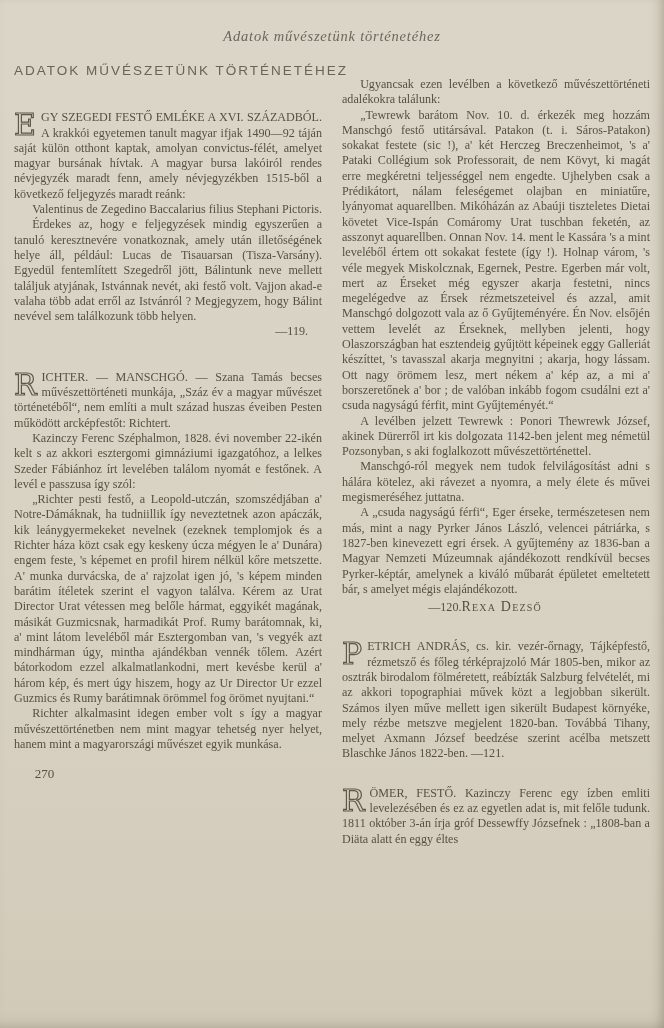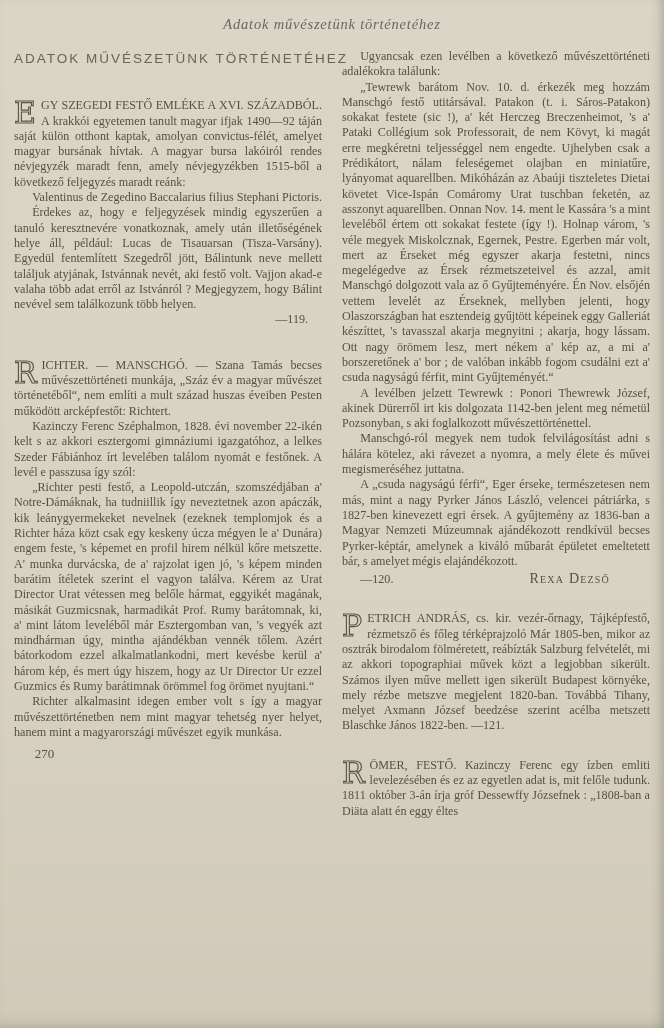--- a/index.html
+++ b/index.html
@@ -2,21 +2,21 @@
 <html><head>
 <meta charset="utf-8">
 <style>
   html, body { margin:0; padding:0; }
   body {
     width:664px; height:1028px; overflow:hidden;
     background: linear-gradient(180deg, #dad5c7 0%, #d8d2c3 60%, #d1cab9 100%);
   }
   .page {
     box-sizing:border-box; width:664px; height:1028px;
-    padding:12px 14px 0 14px;
+    padding:24px 14px 0 14px;
     font-family:"Liberation Serif", serif;
     color:#56513f;
     box-shadow: inset -9px 0 12px -7px rgba(85,75,55,.35),
                 inset 0 -12px 16px -12px rgba(85,75,55,.28);
   }
   .running-header {
     text-align:center; font-style:italic;
     font-size:14.5px; letter-spacing:.8px; color:#6b665a;
     margin:4px 0 16px 0;
   }
@@ -24,37 +24,37 @@
   .col { flex:1; min-width:0; font-size:12.1px; line-height:15.3px; text-align:justify; }
   .col p { margin:0; text-indent:1.5em; }
   p.flush { text-indent:0; }
   .heading {
     font-family:"Liberation Sans", sans-serif;
     font-size:13.5px; font-weight:400; letter-spacing:2px;
     color:#6a6455; white-space:nowrap;
     margin:2px 0 32px 0; text-align:left; text-indent:0;
   }
   .article { margin-top:30px; }
-  .article.first { margin-top:0; }
+  .article.first { margin-top:16px; }
   .article.r-gap { margin-top:24px; }
   .dropcap {
     float:left; font-size:30px; line-height:25px;
     margin:2px 5px 0 0; color:#6e6758;
     -webkit-text-stroke:1.2px #5e584a;
     -webkit-text-fill-color:rgba(219,213,199,.2);
     font-family:"DejaVu Serif", serif;
   }
   .sig { text-align:right; padding-right:14px; text-indent:0 !important;font-family:Liberation Serif, serif; }
   .sigline {
-    display:flex; justify-content:space-between; align-items:baseline;
+    display:flex; justify-content:center; align-items:baseline;
     margin-top:2px; padding-right:40px;
   }
   .sigline .sig-num { padding-left:1.5em; }
   .author { font-variant:small-caps; letter-spacing:1.2px; font-size:14px; }
-  .pagenum { text-indent:1.6em; font-size:13px; margin-top:6px; text-align:left; }
+  .pagenum { text-indent:1.6em; font-size:13px; margin-top:14px; text-align:left; }
 </style>
 </head>
 <body>
 
 <div class="page">
 
   <div class="running-header">Adatok művészetünk történetéhez</div>
 
   <div class="cols">
 

